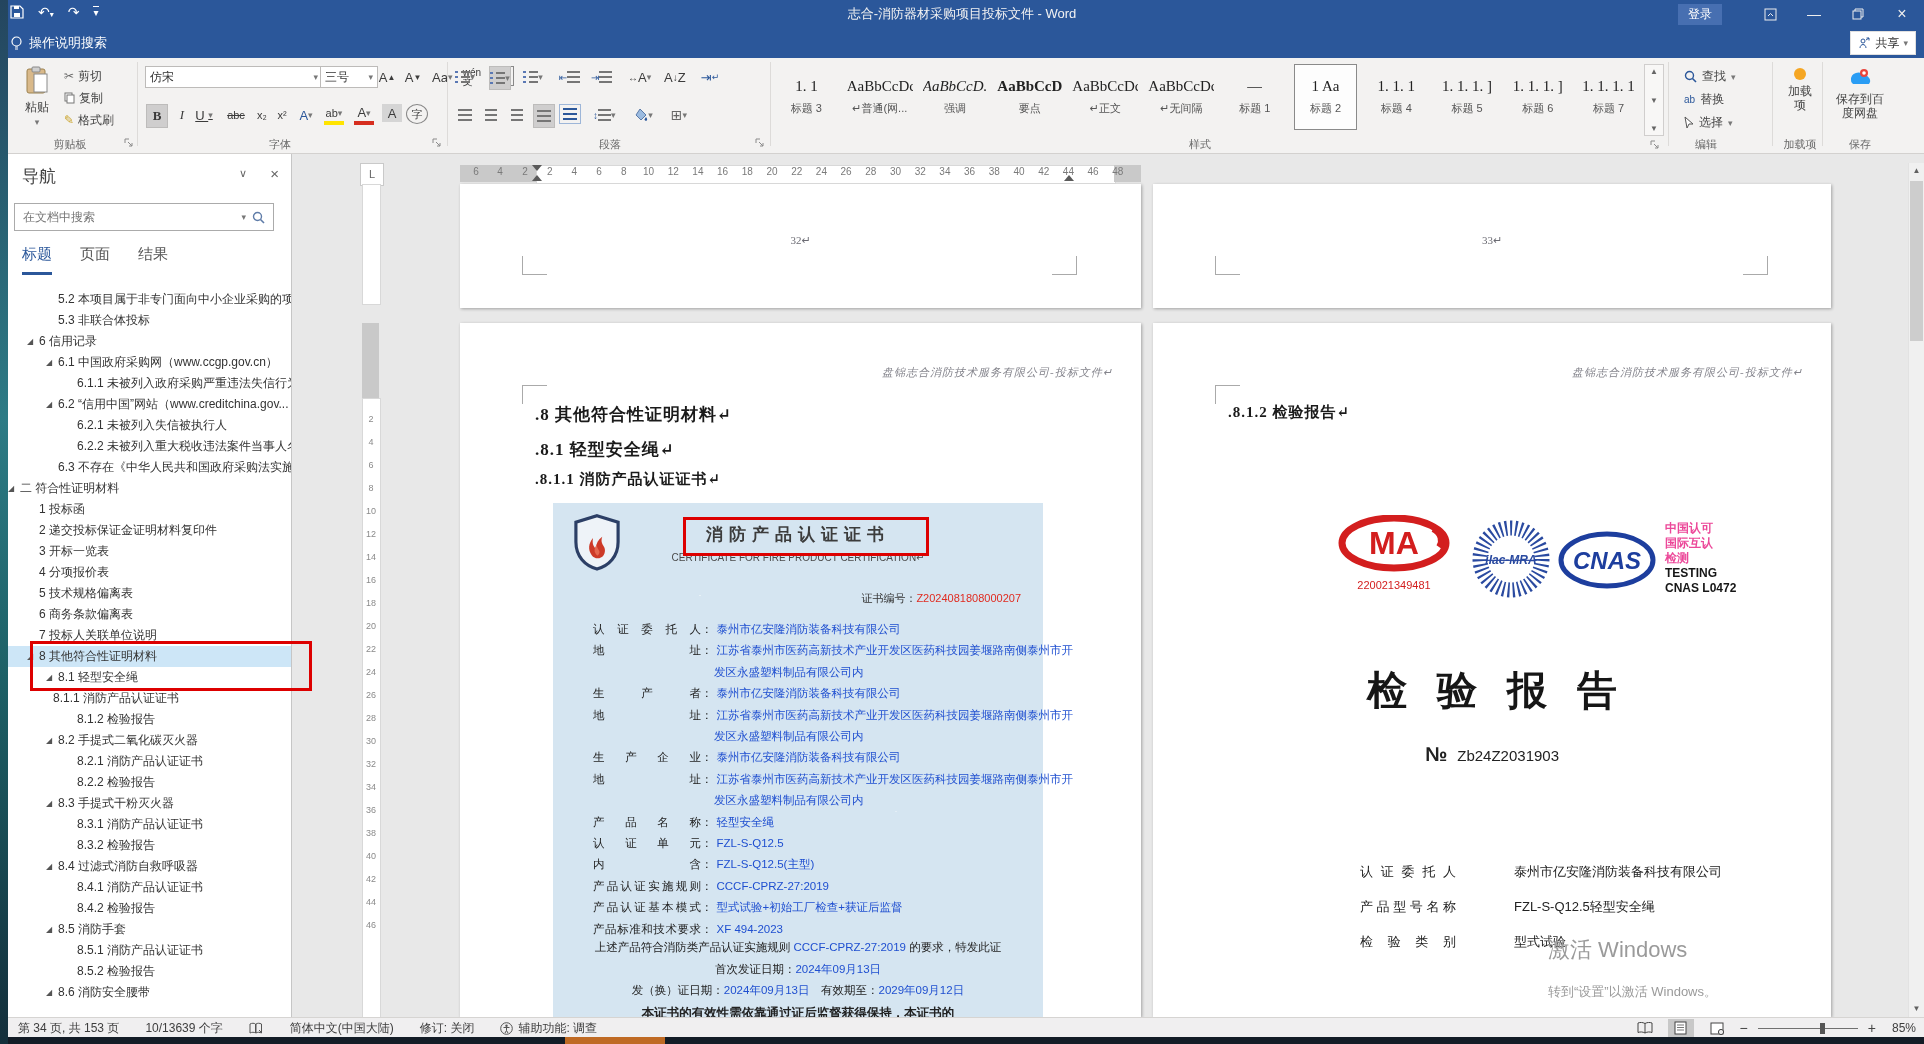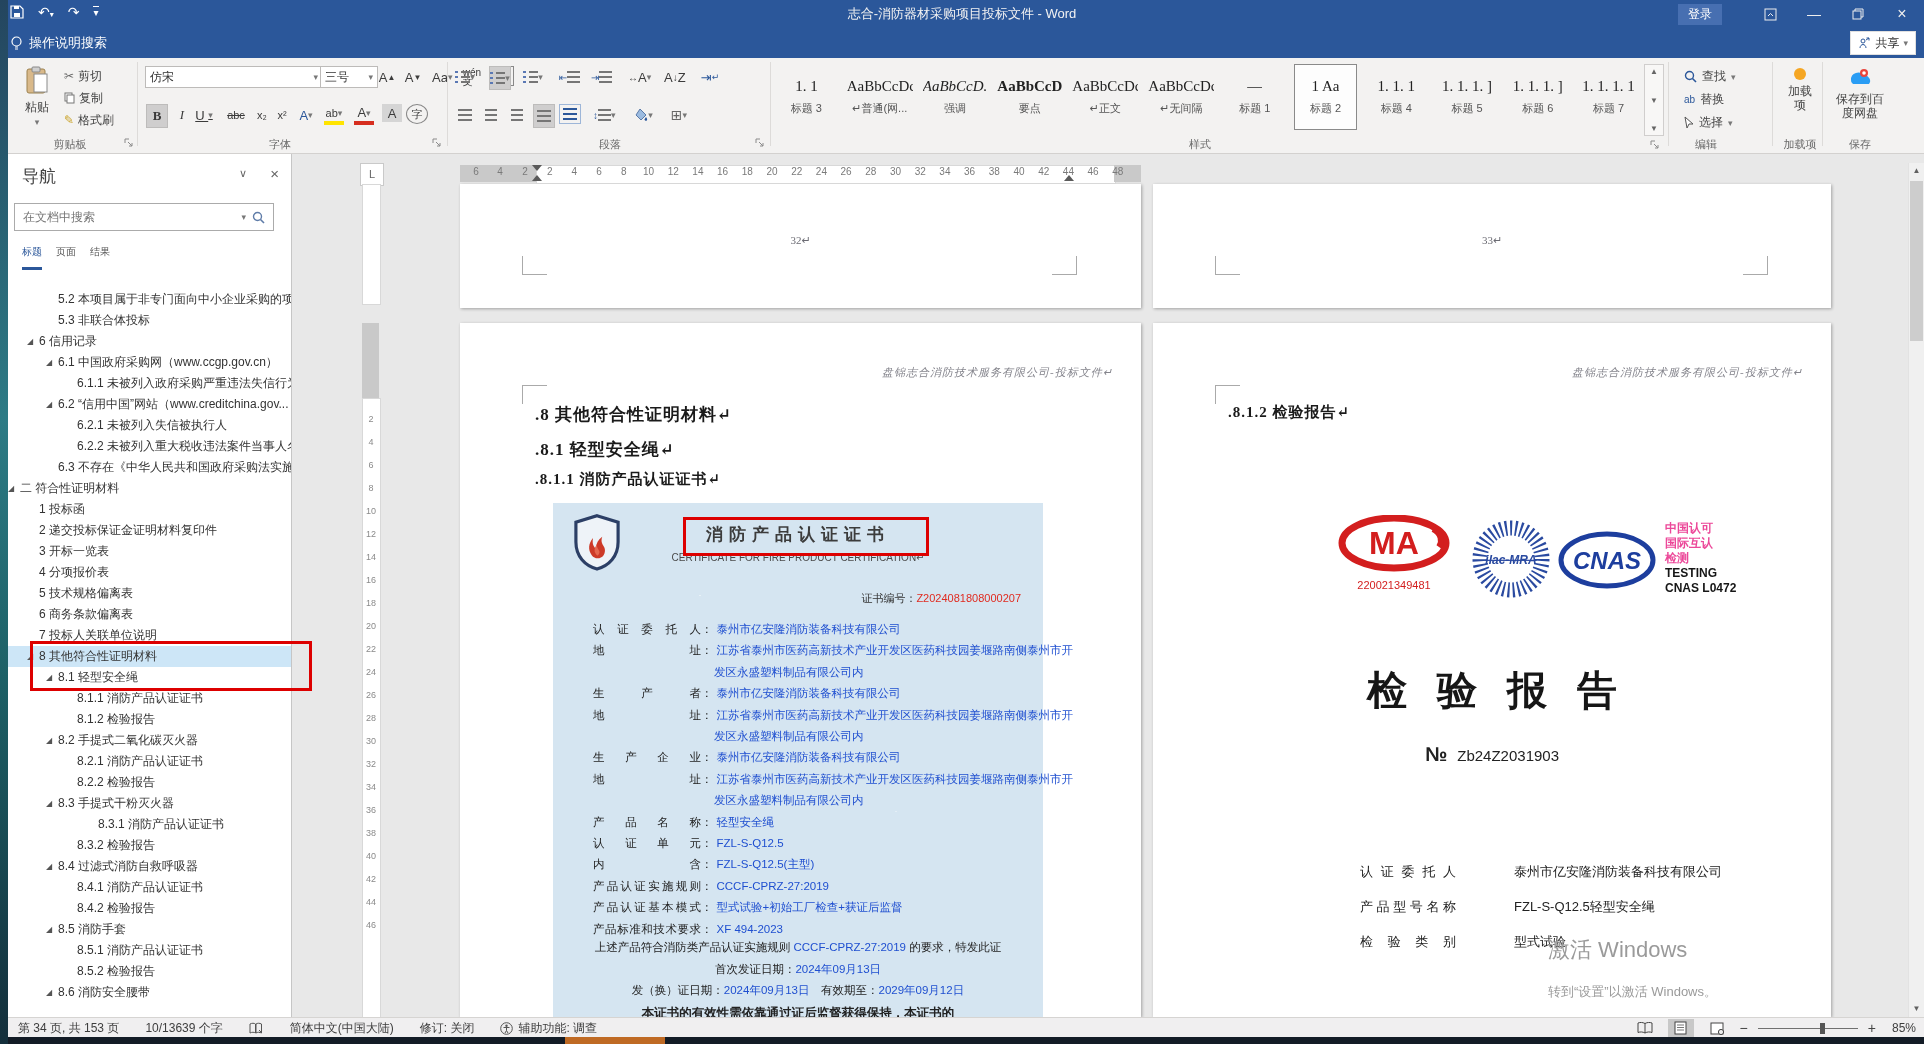--- a/index.html
+++ b/index.html
@@ -52,21 +52,21 @@
      gap:4px;text-align:center;line-height:14px;}
   
   #navpane{left:8px;top:153px;width:283px;height:864px;background:#fff;border-right:1px solid #c6c6c6;z-index:10;}
   #nav-title{position:absolute;left:14px;top:12px;font-size:17px;color:#444;}
   #nav-close{position:absolute;right:12px;top:12px;color:#666;font-size:15px;}
   #nav-chev{position:absolute;right:44px;top:14px;color:#666;font-size:11px;}
   #nav-search{position:absolute;left:6px;top:50px;width:258px;height:26px;border:1px solid #ababab;background:#fff;
      display:flex;align-items:center;}
   #nav-search input{border:none;outline:none;flex:1;font-size:12px;color:#333;padding:0 8px;font-family:inherit;}
   #nav-search input::placeholder{color:#767676;}
-  #nav-tabs{position:absolute;left:14px;top:92px;display:flex;gap:14px;font-size:10px;color:#555;}
+  #nav-tabs{position:absolute;left:14px;top:92px;display:flex;gap:28px;font-size:15px;color:#555;}
   .ntab{padding-bottom:8px;}
   .ntab.active{color:#2b579a;border-bottom:3px solid #2b579a;}
   #nav-list{position:absolute;left:0;top:132px;width:283px;height:730px;overflow:hidden;}
   .nav-item{position:absolute;left:0;width:283px;height:21px;line-height:21px;font-size:12px;color:#333;
      white-space:nowrap;overflow:hidden;}
   .nav-item.selected{background:#cde6f7;}
   .nav-tri{position:absolute;font-size:8px;color:#555;top:0;}
   
   #tabsel{left:360px;top:163px;width:22px;height:21px;background:#fff;border:1px solid #c9c9c9;
      font-size:11px;color:#666;text-align:center;line-height:20px;z-index:5;}
@@ -458,27 +458,27 @@
       <div class="nav-item" style="top: 193px;"><span class="nav-tri" style="left: 0px;">◢</span><span style="padding-left: 12px;">二 符合性证明材料</span></div>
       <div class="nav-item" style="top: 214px;"><span style="padding-left: 31px;">1 投标函</span></div>
       <div class="nav-item" style="top: 235px;"><span style="padding-left: 31px;">2 递交投标保证金证明材料复印件</span></div>
       <div class="nav-item" style="top: 256px;"><span style="padding-left: 31px;">3 开标一览表</span></div>
       <div class="nav-item" style="top: 277px;"><span style="padding-left: 31px;">4 分项报价表</span></div>
       <div class="nav-item" style="top: 298px;"><span style="padding-left: 31px;">5 技术规格偏离表</span></div>
       <div class="nav-item" style="top: 319px;"><span style="padding-left: 31px;">6 商务条款偏离表</span></div>
       <div class="nav-item" style="top: 340px;"><span style="padding-left: 31px;">7 投标人关联单位说明</span></div>
       <div class="nav-item selected" style="top: 361px;"><span class="nav-tri" style="left: 19px;">◢</span><span style="padding-left: 31px;">8 其他符合性证明材料</span></div>
       <div class="nav-item" style="top: 382px;"><span class="nav-tri" style="left: 38px;">◢</span><span style="padding-left: 50px;">8.1 轻型安全绳</span></div>
-      <div class="nav-item" style="top: 403px;"><span style="padding-left: 69px; margin-top: 40px;">8.1.1 消防产品认证证书</span></div>
+      <div class="nav-item" style="top: 403px;"><span style="padding-left: 45px; margin-top: 40px;">8.1.1 消防产品认证证书</span></div>
       <div class="nav-item" style="top: 424px;"><span style="padding-left: 69px;">8.1.2 检验报告</span></div>
       <div class="nav-item" style="top: 445px;"><span class="nav-tri" style="left: 38px;">◢</span><span style="padding-left: 50px;">8.2 手提式二氧化碳灭火器</span></div>
       <div class="nav-item" style="top: 466px;"><span style="padding-left: 69px;">8.2.1 消防产品认证证书</span></div>
       <div class="nav-item" style="top: 487px;"><span style="padding-left: 69px;">8.2.2 检验报告</span></div>
       <div class="nav-item" style="top: 508px;"><span class="nav-tri" style="left: 38px;">◢</span><span style="padding-left: 50px;">8.3 手提式干粉灭火器</span></div>
-      <div class="nav-item" style="top: 529px;"><span style="padding-left: 69px; margin-left: 21px;">8.3.1 消防产品认证证书</span></div>
+      <div class="nav-item" style="top: 529px;"><span style="padding-left: 69px;">8.3.1 消防产品认证证书</span></div>
       <div class="nav-item" style="top: 550px;"><span style="padding-left: 69px;">8.3.2 检验报告</span></div>
       <div class="nav-item" style="top: 571px;"><span class="nav-tri" style="left: 38px;">◢</span><span style="padding-left: 50px;">8.4 过滤式消防自救呼吸器</span></div>
       <div class="nav-item" style="top: 592px;"><span style="padding-left: 69px;">8.4.1 消防产品认证证书</span></div>
       <div class="nav-item" style="top: 613px;"><span style="padding-left: 69px;">8.4.2 检验报告</span></div>
       <div class="nav-item" style="top: 634px;"><span class="nav-tri" style="left: 38px;">◢</span><span style="padding-left: 50px;">8.5 消防手套</span></div>
       <div class="nav-item" style="top: 655px;"><span style="padding-left: 69px;">8.5.1 消防产品认证证书</span></div>
       <div class="nav-item" style="top: 676px;"><span style="padding-left: 69px;">8.5.2 检验报告</span></div>
       <div class="nav-item" style="top: 697px;"><span class="nav-tri" style="left: 38px;">◢</span><span style="padding-left: 50px;">8.6 消防安全腰带</span></div>
     </div>
 </div>

